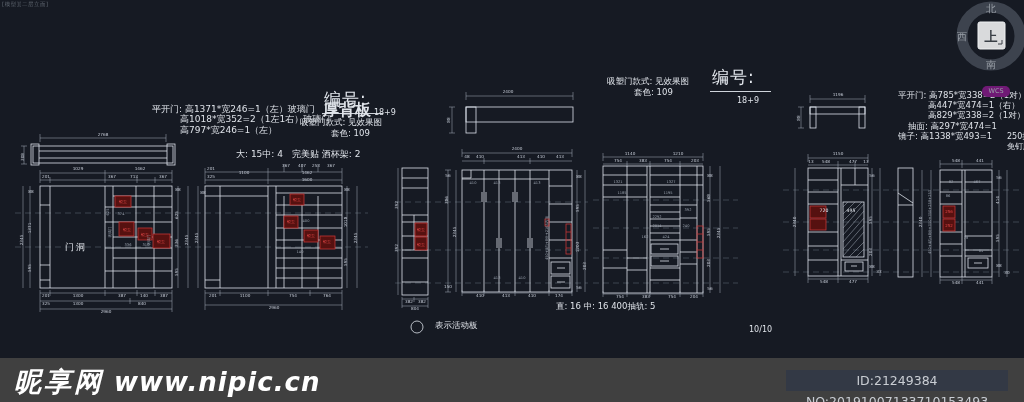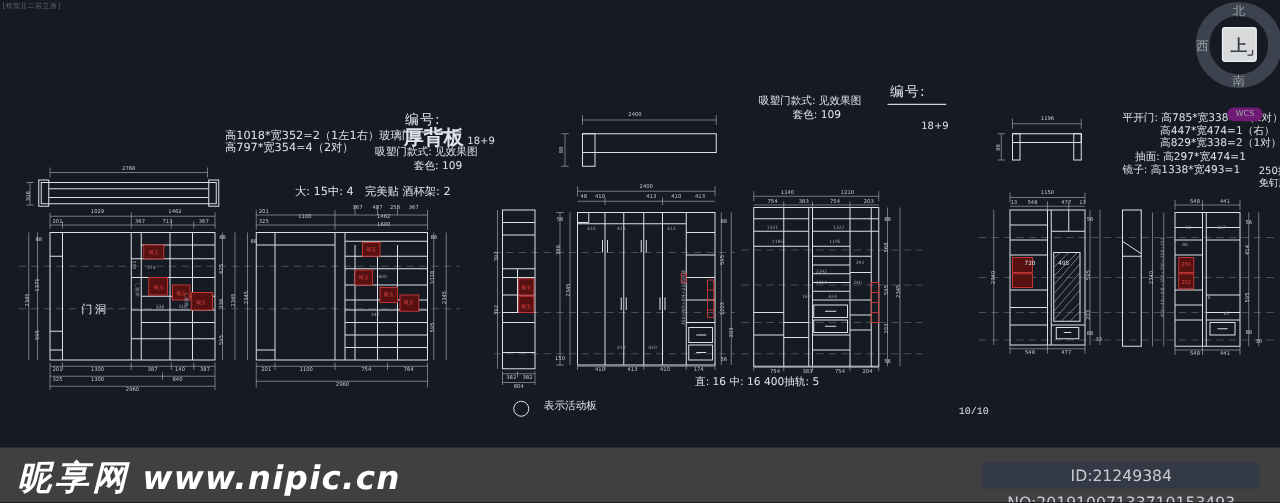--- a/index.html
+++ b/index.html
@@ -16,21 +16,21 @@
   text.dim2{font-size:3.6px;fill:#99a1ad;}
   text.red{font-size:4px;fill:#e04545;}
   text.wht{font-size:4.6px;fill:#e6eaf0;}
   text.big{font-size:9px;fill:#e8ecf2;letter-spacing:2px;}
   
   .ann{position:absolute;color:#dfe3e9;white-space:nowrap;line-height:10.4px;font-size:9px;}
   .ann8{font-size:8.5px;line-height:10.2px;}
   .indent{padding-left:28px;}
   .indent30{padding-left:30px;}
   .indent10{padding-left:10px;}
-  .bianhao{position:absolute;color:#e6eaf0;font-size:11px;letter-spacing:1px;
+  .bianhao{position:absolute;color:#e6eaf0;font-size:17px;letter-spacing:1px;
            border-bottom:1px solid #cfd4db;padding:0 16px 2px 2px;}
   .title-bold{font-weight:bold;font-size:16px;}
   .small8{font-size:8px;}
   .corner-label{position:absolute;left:2px;top:1px;font-size:5.5px;color:#5f6670;letter-spacing:0.5px;}
   
   .viewcube{position:absolute;left:951px;top:-2px;width:80px;height:80px;}
   .wcs-pill{position:absolute;left:982px;top:86px;width:28px;height:11px;background:#701a75;
             border-radius:5px;color:#9aa0a8;font-size:6.5px;text-align:center;line-height:11px;}
   
   .bottom-bar{position:absolute;left:0;top:358px;width:1024px;height:48px;background:#404040;}
@@ -347,22 +347,23 @@
         <text x="999" y="200" class="dim" text-anchor="middle" transform="rotate(-90 999 200)">414</text>
         <text x="999" y="238" class="dim" text-anchor="middle" transform="rotate(-90 999 238)">595</text>
         <text x="999" y="267" class="dim" text-anchor="middle">88</text>
         <text x="1007" y="274" class="dim" text-anchor="middle">30</text>
         <text x="956" y="284" class="dim" text-anchor="middle">548</text>
         <text x="980" y="284" class="dim" text-anchor="middle">441</text>
       </g>
   </svg>
 
   <div class="ann" style="left:152px;top:104px;">
+    <div>平开门: 高1371*宽246=1（左）玻璃门</div>
     <div class="indent">高1018*宽352=2（1左1右）玻璃门</div>
-    <div class="indent">高797*宽354=4（2对）</div>
+    <div class="indent">高797*宽246=1（左）</div>
   </div>
 
   <div class="bianhao" style="left:322px;top:88px;">编号:</div>
   <div class="ann" style="left:323px;top:105px;">
     <span class="title-bold">厚背板</span>
     <span class="small8">18+9</span>
   </div>
   <div class="ann ann8" style="left:300px;top:117px;">吸塑门款式: 见效果图</div>
   <div class="ann ann8" style="left:331px;top:128px;">套色: 109</div>
 
@@ -380,21 +381,21 @@
     <div class="indent30">高829*宽338=2（1对）</div>
     <div class="indent10">抽面: 高297*宽474=1</div>
     <div>镜子: 高1338*宽493=1</div>
   </div>
 
   <div class="ann small8" style="left:1007px;top:132px;">250挂</div>
   <div class="ann small8" style="left:1007px;top:142px;">免钉胶</div>
 
   <div class="ann ann8" style="left:435px;top:320px;">表示活动板</div>
   <div class="ann ann8" style="left:556px;top:301px;">直: 16 中: 16 400抽轨: 5</div>
-  <div class="ann small8" style="left:767px;top:325px;font-family:Liberation Mono, monospace;">10/10</div>
+  <div class="ann small8" style="left:749px;top:325px;">10/10</div>
 
   <div class="viewcube">
     <svg width="80" height="80" viewBox="0 0 80 80">
       <g>
         <circle cx="40" cy="38" r="29" fill="none" stroke="#3d434e" stroke-width="11"></circle>
       </g>
       <text x="40" y="14" text-anchor="middle" font-size="10" fill="#9aa0a8">北</text>
       <text x="11" y="42" text-anchor="middle" font-size="10" fill="#9aa0a8">西</text>
       <text x="40" y="70" text-anchor="middle" font-size="10" fill="#9aa0a8">南</text>
       <g>

